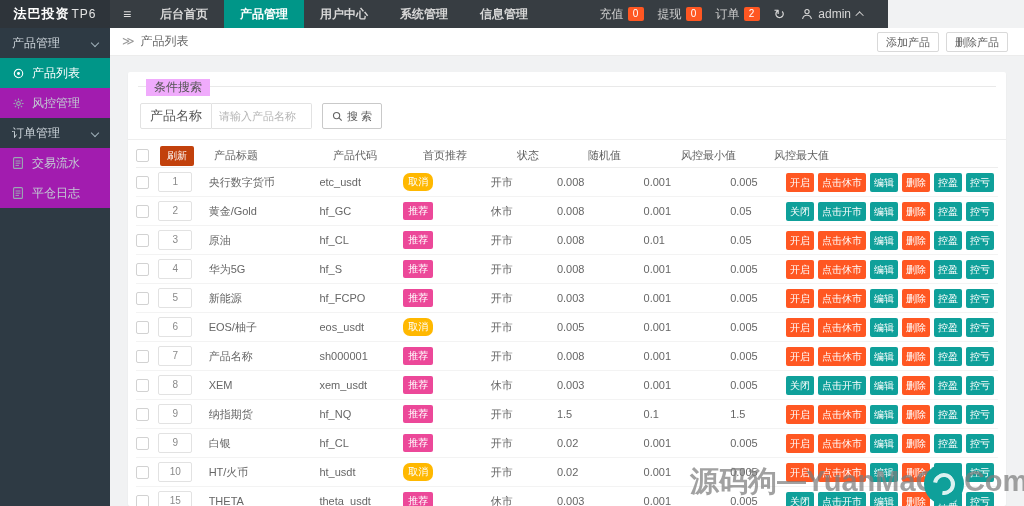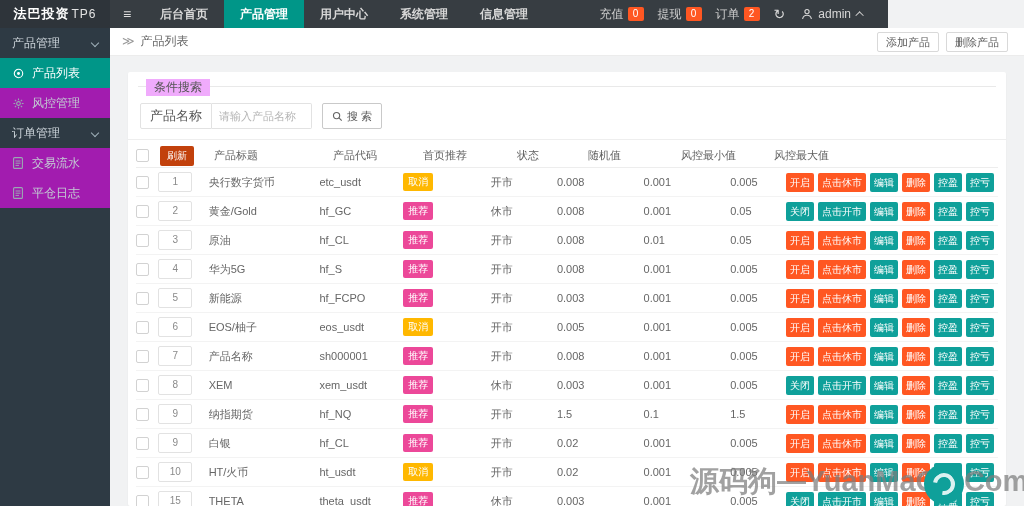--- a/index.html
+++ b/index.html
@@ -90,21 +90,21 @@
   .col-ops { flex:1; display:flex; align-items:center; }
   .cb { width:13px; height:13px; border:1px solid #d2d2d2; border-radius:2px; background:#fff;
     display:inline-block; cursor:pointer; }
   .sortbox { display:inline-block; width:34px; height:20px; line-height:18px; text-align:center;
     border:1px solid #e2e2e2; border-radius:2px; color:#8a8a8a; font-size:10px; background:#fff; }
   .btn-refresh { background:#c2410c; color:#fff; border:none; border-radius:2px; height:20px;
     padding:0 7px; font-size:10px; cursor:pointer; font-family:inherit; }
   .badge-rec { display:inline-block; min-width:20px; padding:0 5px; height:18px; line-height:18px;
     text-align:center; border-radius:2px; color:#fff; font-size:10px; cursor:pointer; }
   .badge-rec.teal { background:#ec4899; }
-  .badge-rec.warn { background:#ffb800; }
+  .badge-rec.warn { background:#ffb800;border-radius:7px; }
   .abtn { height:19px; line-height:19px; padding:0 4px; margin-right:4px; border:none;
     border-radius:2px; color:#fff; font-size:10px; cursor:pointer; font-family:inherit;
     white-space:nowrap; }
   .abtn.orange { background:#ff5722; }
   .abtn.teal { background:#0fa09a; }
 
   
   .watermark { position:absolute; left:690px; top:462px; z-index:40; font-size:29px;
     font-weight:bold; color:rgba(125,125,125,.72); white-space:nowrap; pointer-events:none;
     letter-spacing:0; }

